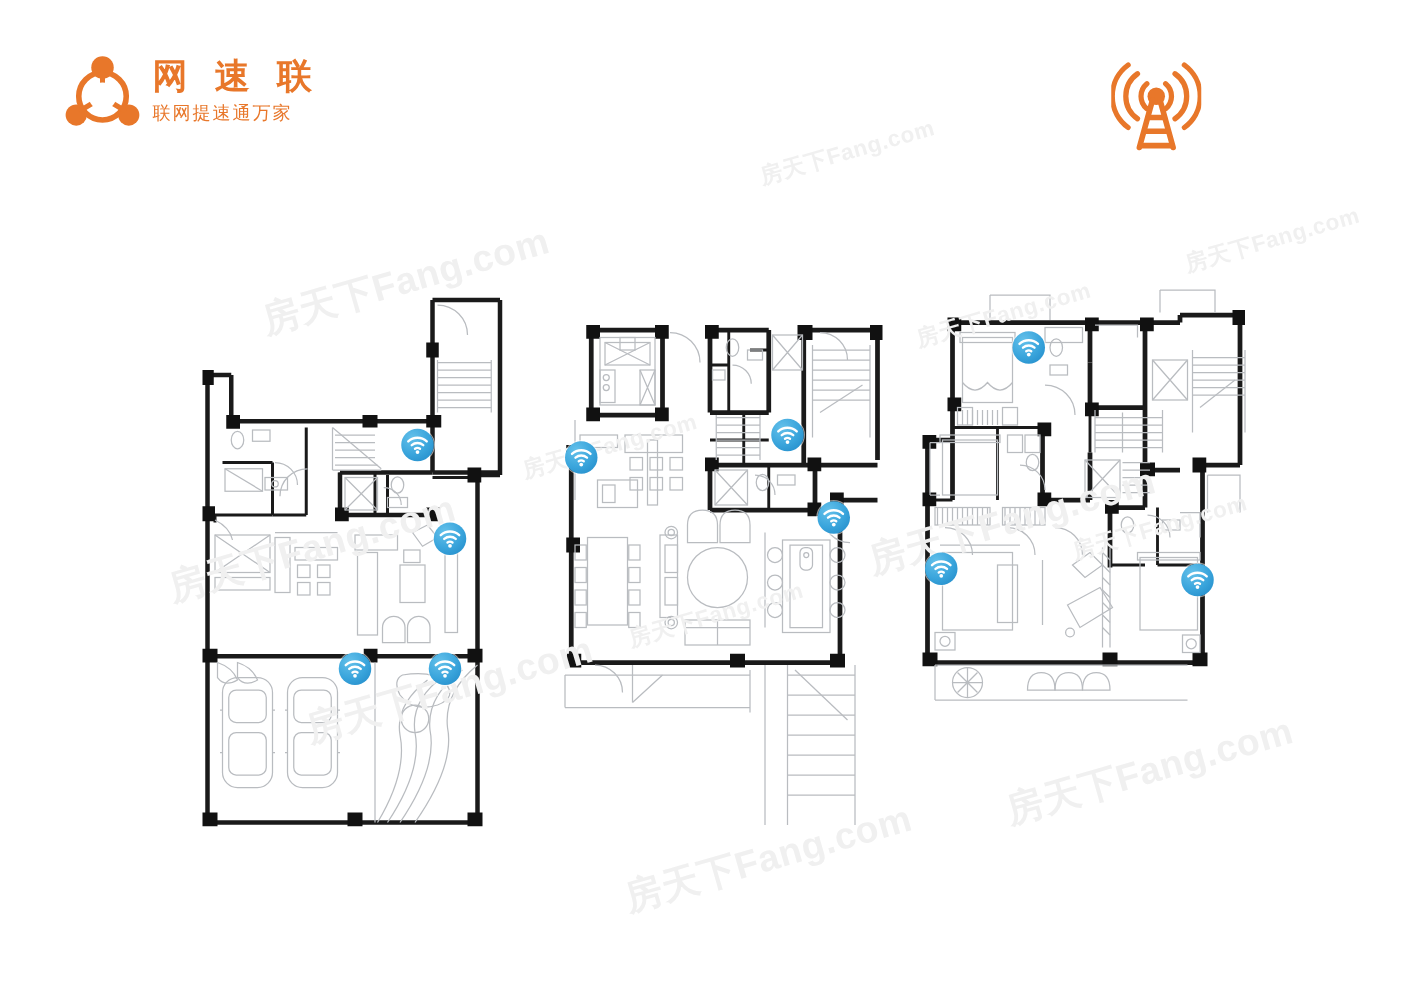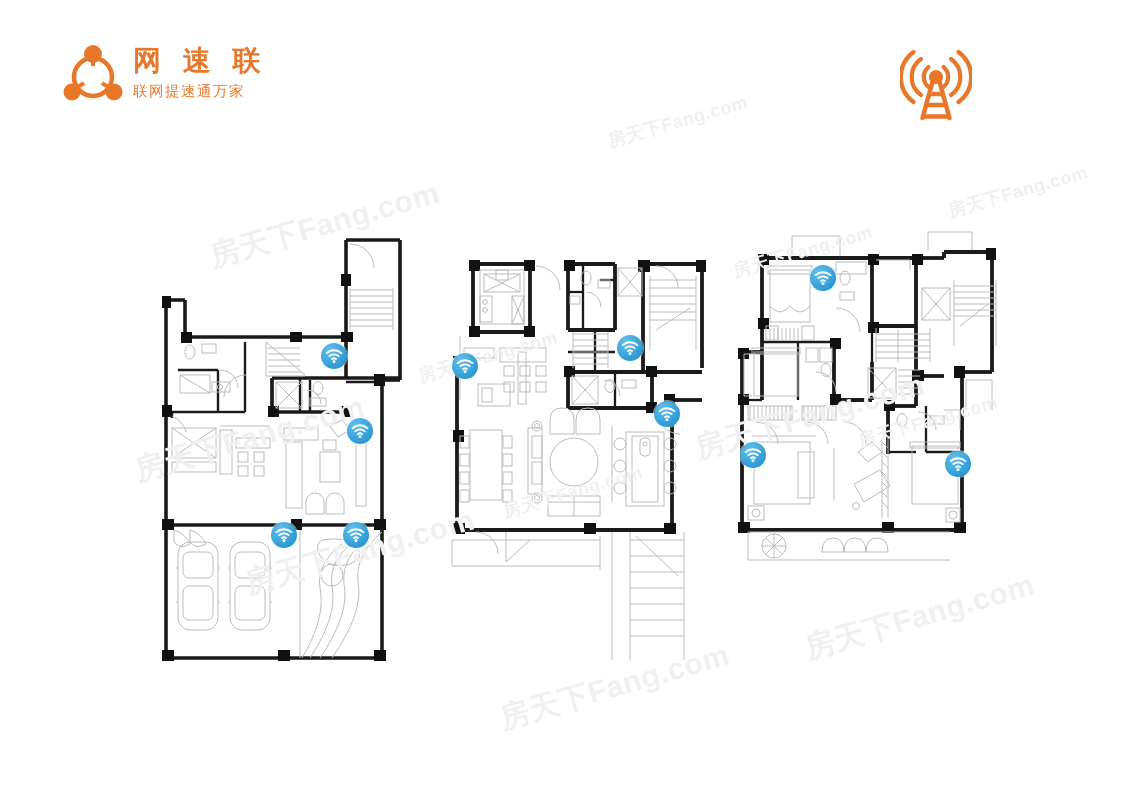--- a/index.html
+++ b/index.html
@@ -11,21 +11,21 @@
     width: 1123px;
     height: 794px;
     position: relative;
     overflow: hidden;
     font-family: "Liberation Sans", "DejaVu Sans", sans-serif;
   }
 
   
   #header {
     position: absolute;
-    left: 15px; top: 0;
+    left: 4px; top: 0;
     width: 999px;
     height: 160px;
   }
 
   #brand-logo {
     position: absolute;
     left: 46px;
     top: 42px;
     width: 240px;
     height: 72px;

